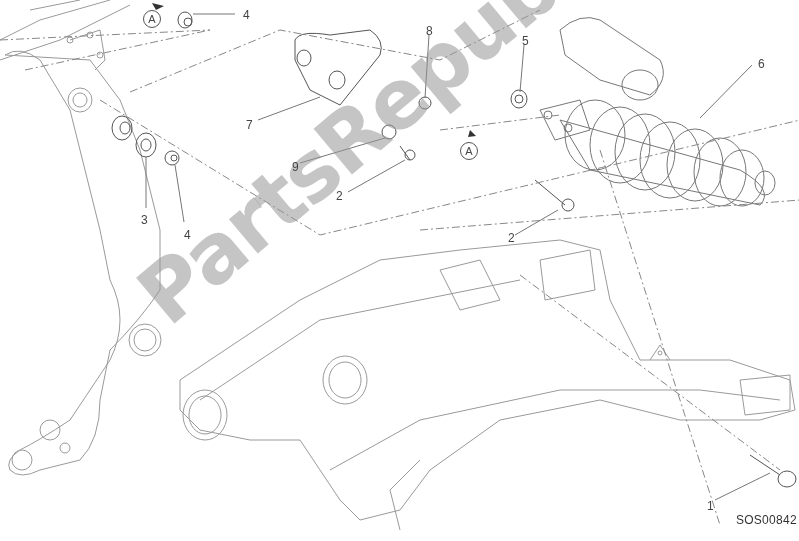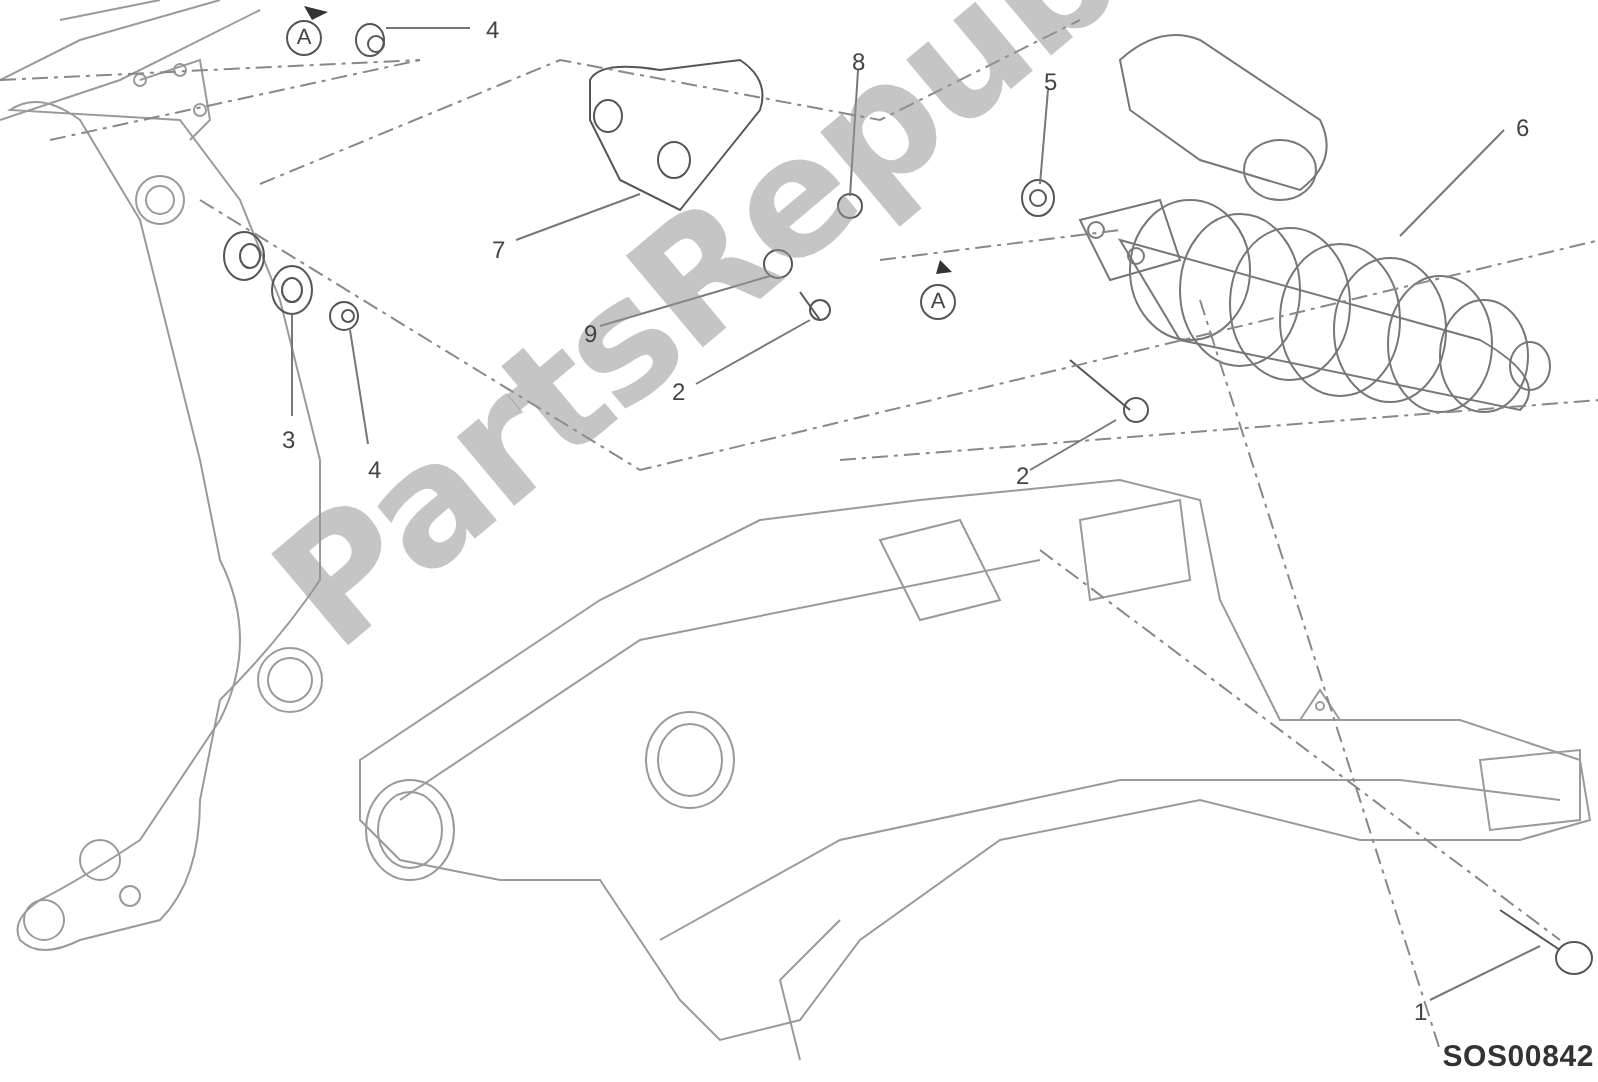--- a/index.html
+++ b/index.html
@@ -2,21 +2,21 @@
 <html><head>
 <meta charset="utf-8">
 <style>
   html, body { margin: 0; padding: 0; background: #ffffff; }
   body { width: 799px; height: 541px; position: relative; overflow: hidden;
          font-family: "Liberation Sans", sans-serif; }
   #canvas { position: absolute; left: 0; top: 0; width: 799px; height: 541px; }
   .lbl { position: absolute; font-size: 12px; color: #444; line-height: 1; }
   .ref { position: absolute; font-size: 11px; color: #444; width: 16px; height: 16px;
          border: 1px solid #555; border-radius: 50%; text-align: center; line-height: 16px; }
-  .code { position: absolute; right: 2px; bottom: 4px; font-size: 15px; color: #333; letter-spacing: 0.3px; font-weight: bold; }
+  .code { position: absolute; right: 2px; bottom: 14px; font-size: 12px; color: #333; letter-spacing: 0.3px; }
   .wm { position: absolute; left: 120px; top: 270px; font-size: 82px; font-weight: bold;
         color: rgba(150,150,150,0.55); transform: rotate(-40deg); transform-origin: left top;
         white-space: nowrap; letter-spacing: -2px; font-family: "DejaVu Sans", sans-serif; }
 </style>
 </head>
 <body>
 
 <svg id="canvas" viewBox="0 0 799 541" xmlns="http://www.w3.org/2000/svg">
   <g fill="none" stroke="#9a9a9a" stroke-width="1">
 

